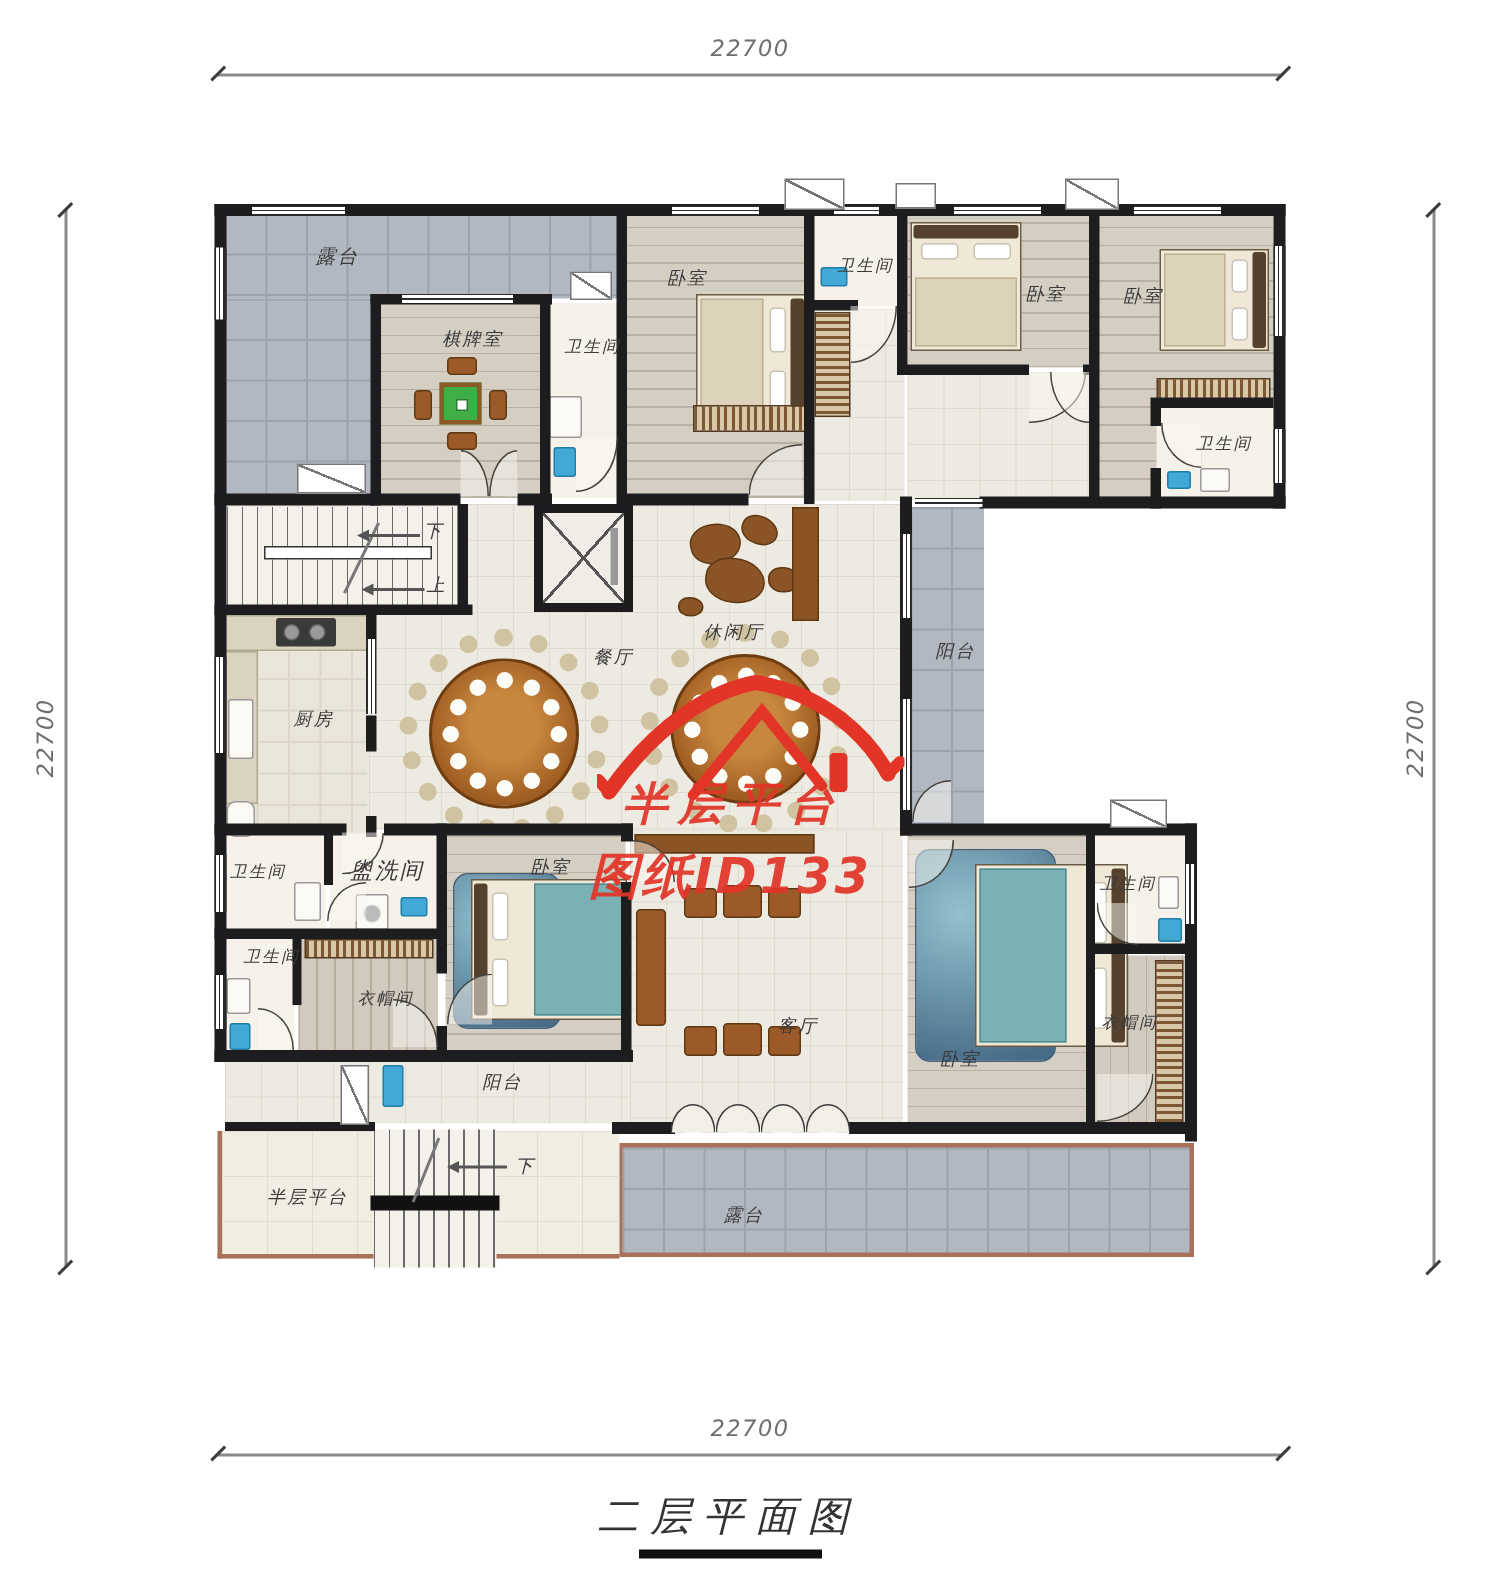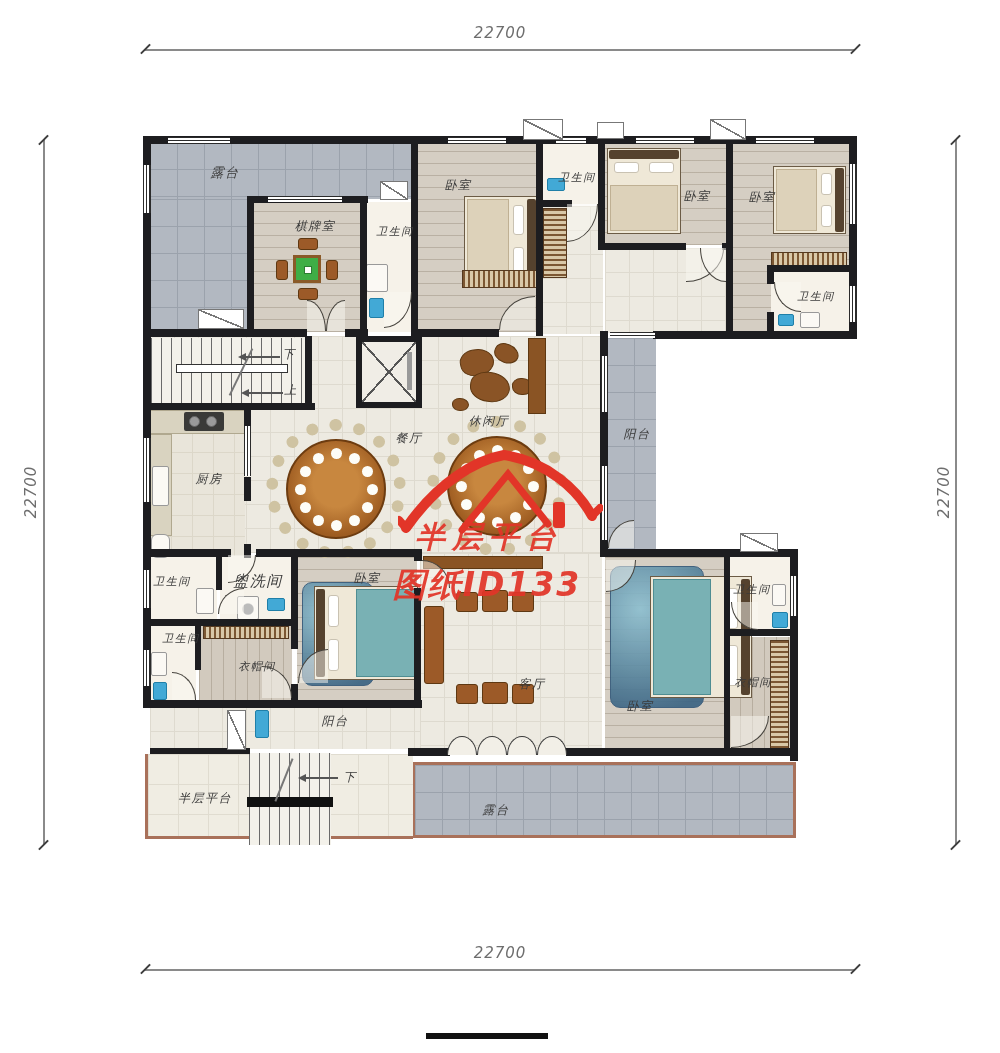--- a/index.html
+++ b/index.html
@@ -370,14 +370,15 @@
       <svg width="205" height="105" viewBox="0 0 205 105">
         <path d="M8,98 C40,52 78,30 106,25 C150,32 180,60 194,86" stroke="#e23528" stroke-width="10" fill="none" stroke-linecap="round"></path>
         <path d="M64,100 L110,44 L150,94" stroke="#e23528" stroke-width="7" fill="none" stroke-linecap="round"></path>
         <path d="M8,98 L1,90 M194,86 L202,78" stroke="#e23528" stroke-width="8" fill="none" stroke-linecap="round"></path>
       </svg></i>
     <i style="left:553px;top:502px;width:12px;height:26px;background:#e23528;border-radius:3px"></i>
     <i class="wm-t" style="left:489px;top:537px;font-size:30px;letter-spacing:7px">半层平台</i>
     <i class="wm-t" style="left:487px;top:584px;font-size:33px;letter-spacing:2px">图纸ID133</i>
   </div>
 
+  <i class="title" style="left:486px;top:1011px">二层平面图</i>
   <i style="left:426px;top:1033px;width:122px;height:6px;background:#111"></i>
 </div>
 
 </body></html>

